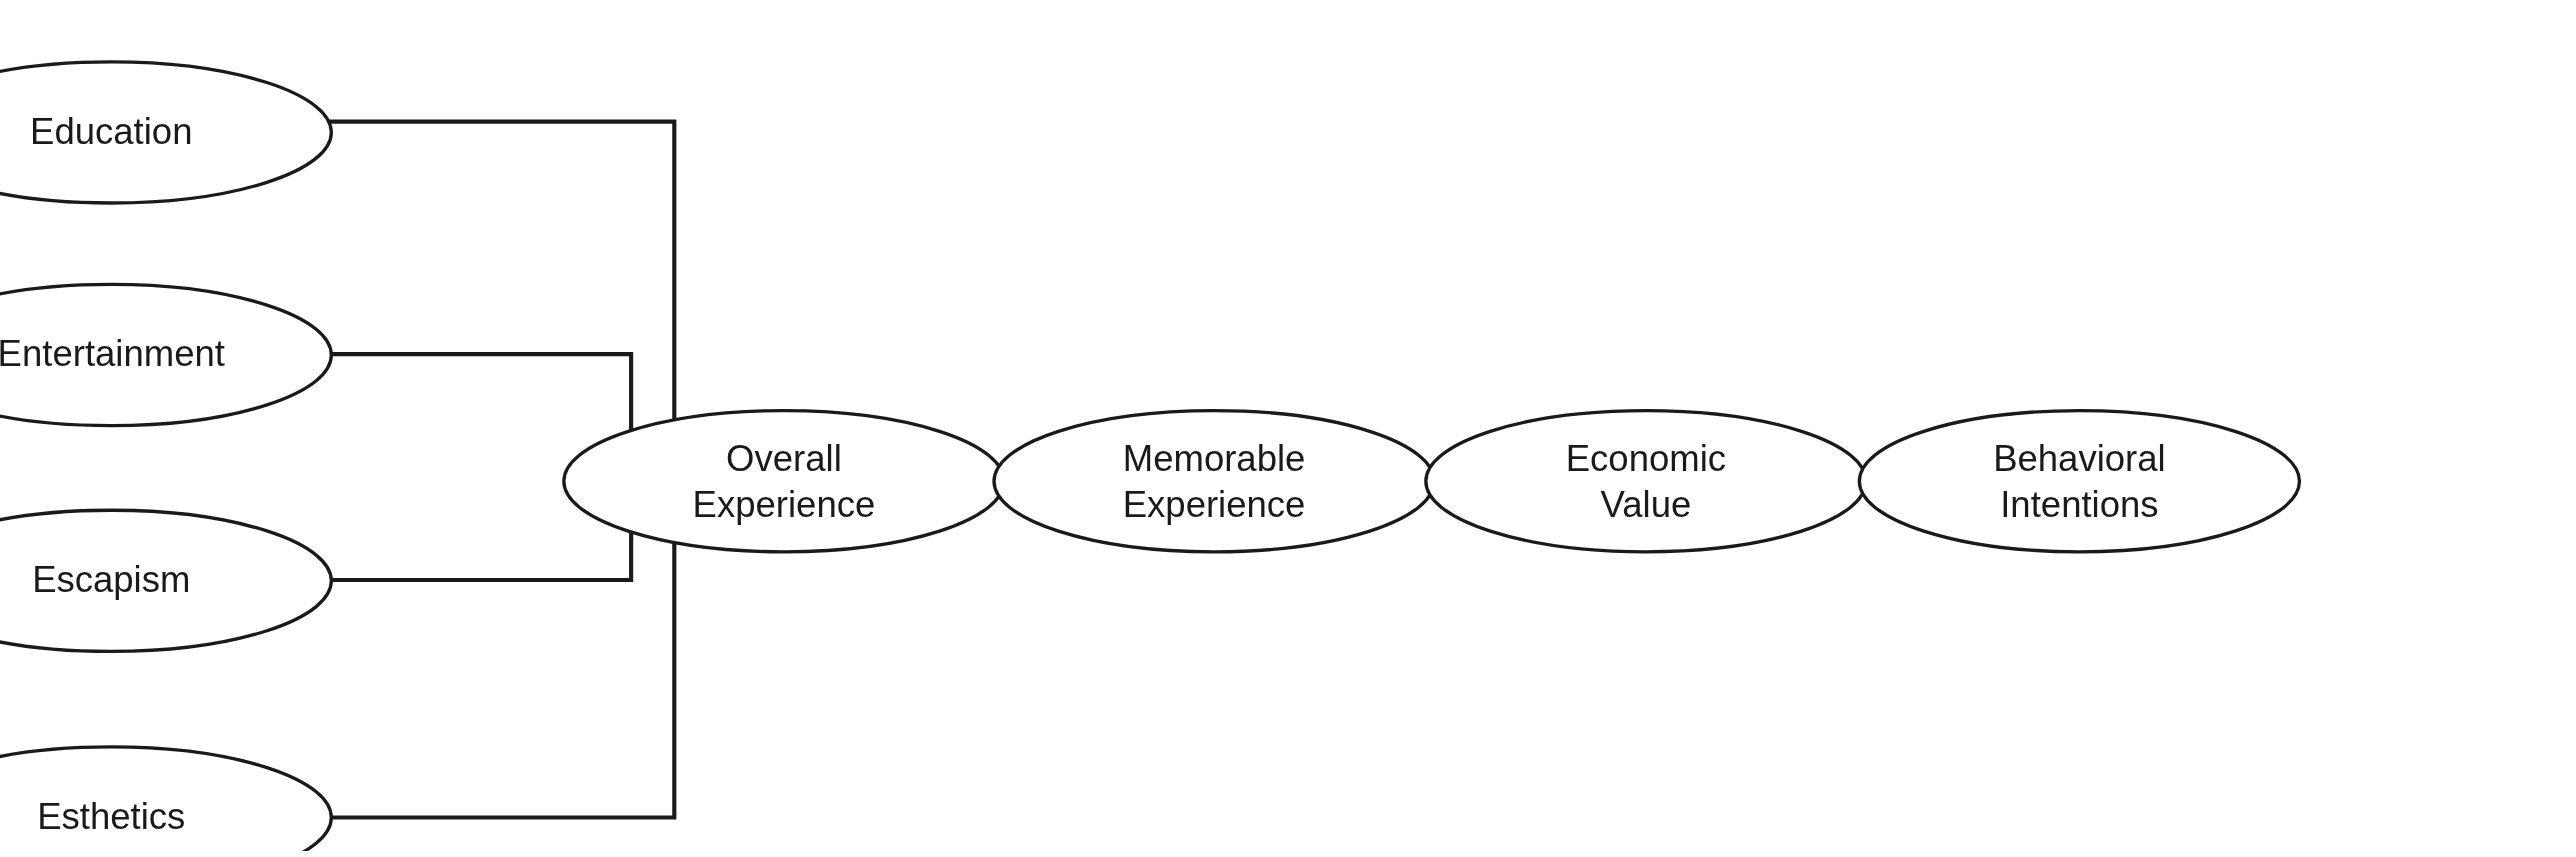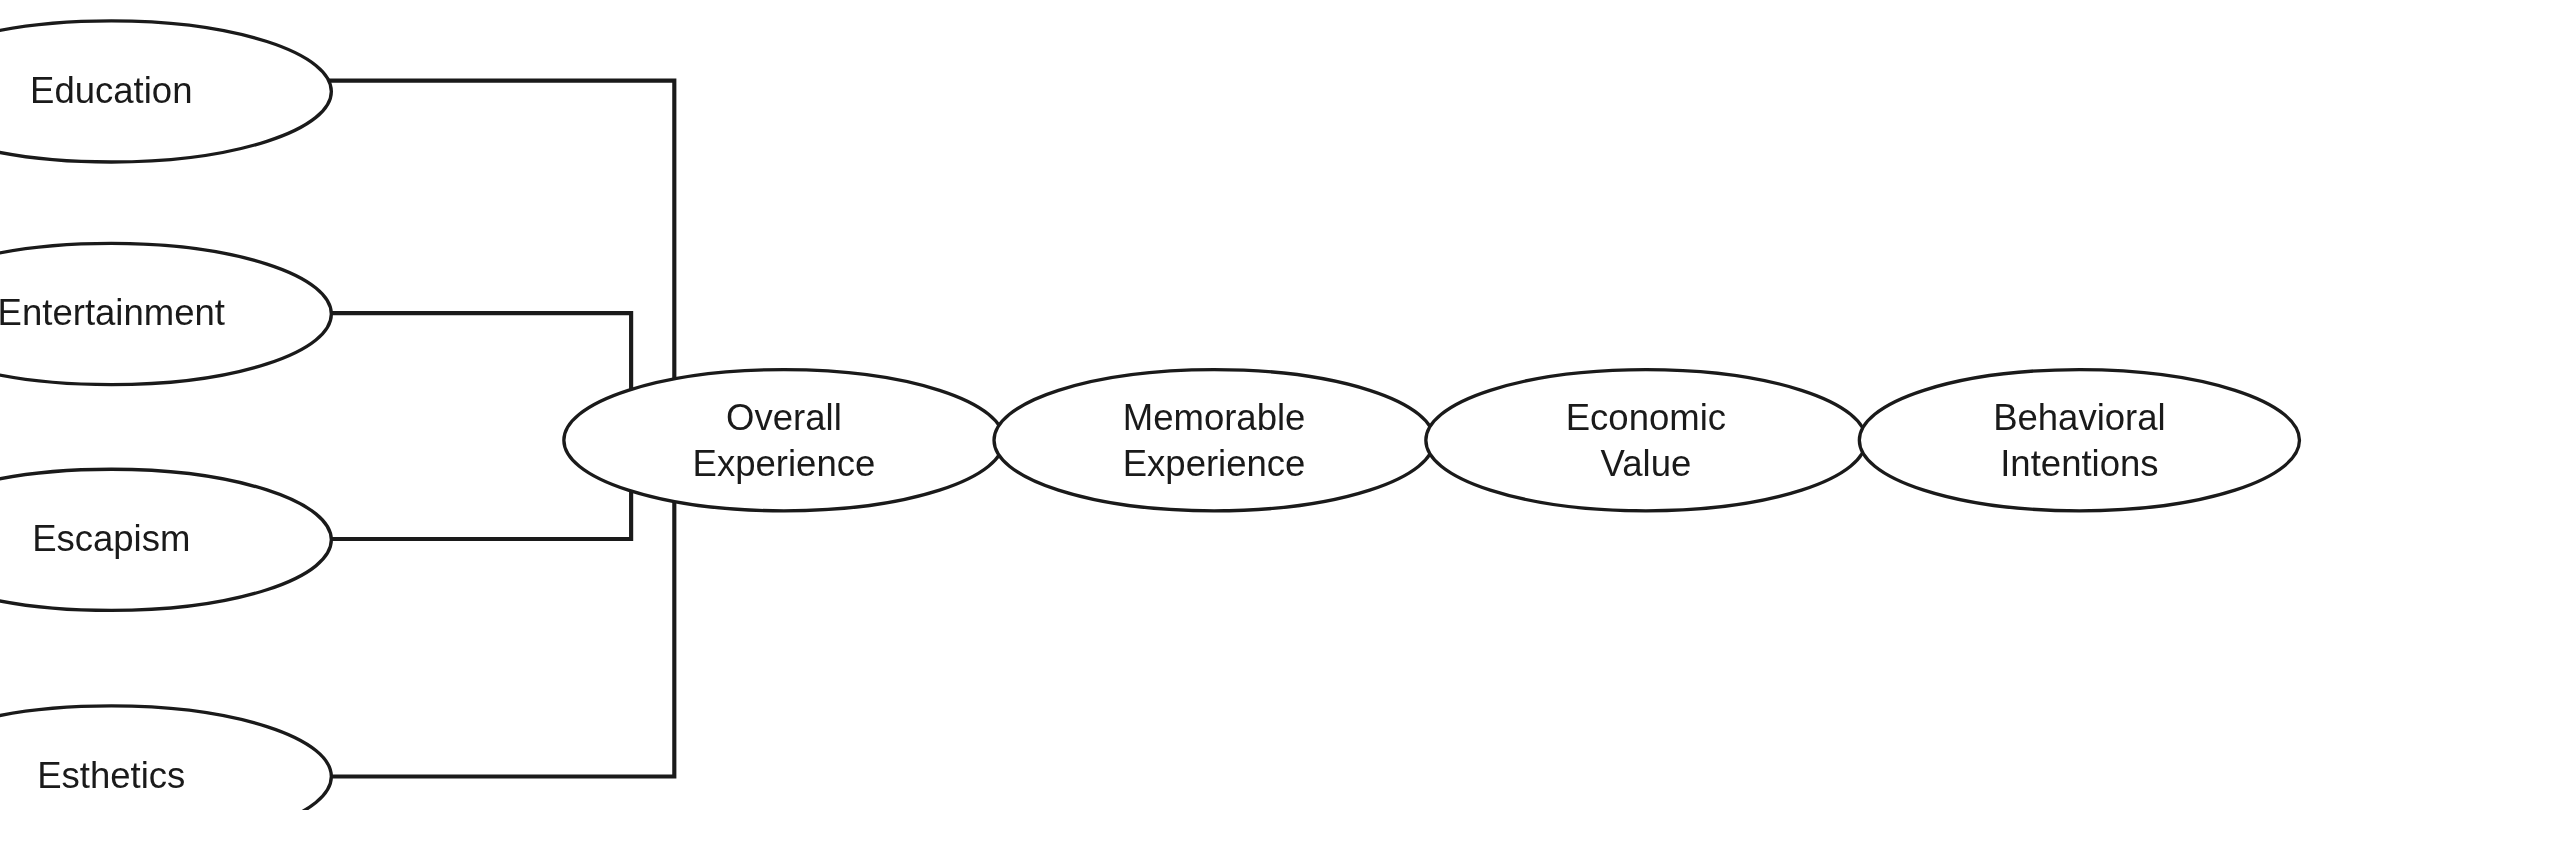--- a/index.html
+++ b/index.html
@@ -10,20 +10,21 @@
   }
   body {
     font-family: "Liberation Sans", sans-serif;
   }
   #diagram-root {
     position: relative;
     width: 2576px;
     height: 810px;
     background: #ffffff;
     overflow: hidden;
+    margin-top: 41px;
   }
   #model-svg {
     display: block;
     width: 2576px;
     height: 858px;
   }
   .node-ellipse {
     fill: #ffffff;
     stroke: #1a1a1a;
     stroke-width: 4;

